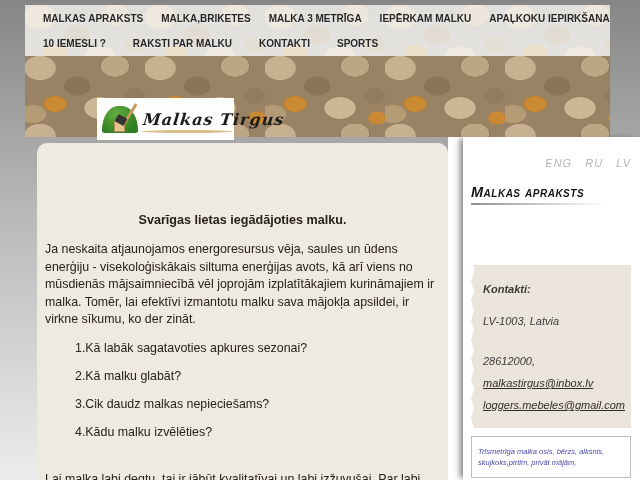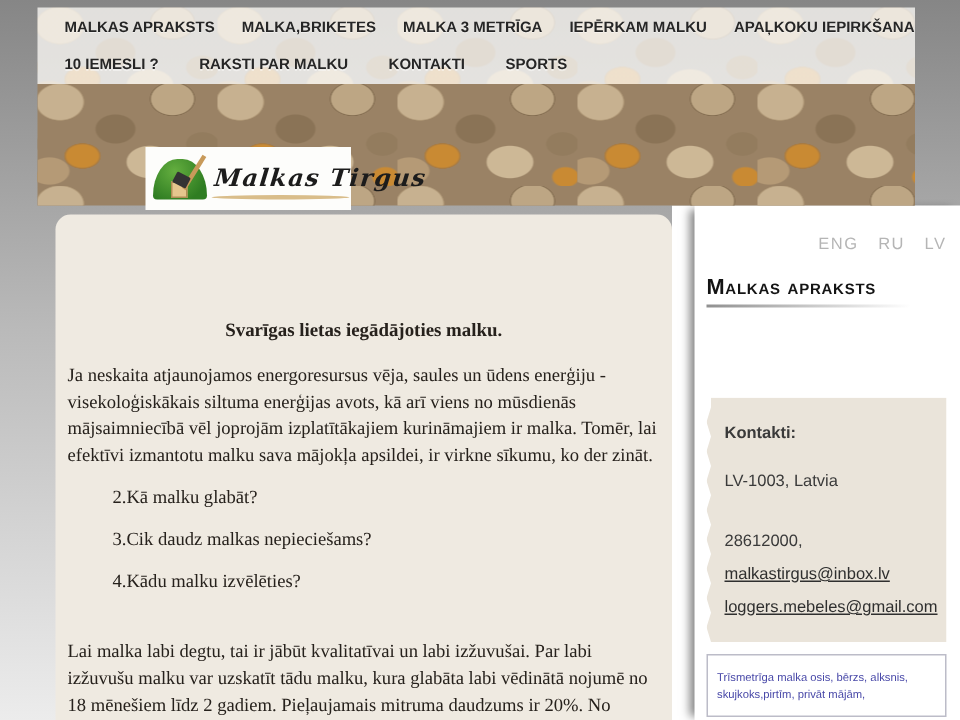--- a/index.html
+++ b/index.html
@@ -67,34 +67,34 @@
     color:#1c1c1c;letter-spacing:1px;transform:skewX(-6deg);display:inline-block;white-space:nowrap;
   }
   .logo-swoosh{position:absolute;left:-2px;bottom:-4px;width:92px;height:3px;background:#d9bd8a;border-radius:50%;}
 
   
   .contentrow{display:flex;height:343px;align-items:stretch;}
   .mainpanel{
     margin-left:12px;margin-top:6px;width:411px;box-sizing:border-box;
     background:#efeae1;border-radius:10px 10px 0 0;
     padding:70px 8px 0 8px;overflow:hidden;
-    font-family:Liberation Serif, serif;font-size:12.4px;color:#26211c;
+    font-family:Liberation Sans, sans-serif;font-size:12.4px;color:#26211c;
   }
   .article-title{text-align:center;font-weight:bold;font-size:12.6px;margin:0;}
   .article-p{margin:14px 0 0 0;line-height:17.6px;}
   .article-list{margin:6px 0 0 0;padding-left:30px;list-style:none;}
   .article-list li{margin-top:11px;line-height:17px;}
   .article-p2{margin-top:30px;}
 
   
   .rightwrap{width:162px;background:#ffffff;display:flex;}
   .sidegap{width:15px;flex:0 0 auto;}
   .sidebar{
     flex:1;box-shadow:-5px 0 6px -2px rgba(0,0,0,.5);
-    padding:0 10px 0 8px;box-sizing:border-box;background:#fff;
+    padding:0 10px 0 8px;box-sizing:border-box;background:#fff;font-style:italic;
   }
   .lang-row{text-align:right;padding-top:20px;color:#b5b5b5;font-size:11px;letter-spacing:1px;}
   .lang-item{margin-left:9px;cursor:pointer;}
   .side-heading{
     margin-top:15px;font-variant:small-caps;font-weight:bold;font-size:14.5px;
     color:#141414;letter-spacing:.5px;
   }
   .heading-rule{height:2px;margin-top:3px;background:linear-gradient(to right,#909090,rgba(200,200,200,0) 85%);}
 
   .contactbox{
@@ -147,20 +147,21 @@
       </span>
     </div>
   </div>
 
   <div class="contentrow">
 
     <div class="mainpanel">
       <p class="article-title">Svarīgas lietas iegādājoties malku.</p>
       <p class="article-p">Ja neskaita atjaunojamos energoresursus vēja, saules un ūdens enerģiju - visekoloģiskākais siltuma enerģijas avots, kā arī viens no mūsdienās mājsaimniecībā vēl joprojām izplatītākajiem kurināmajiem ir malka. Tomēr, lai efektīvi izmantotu malku sava mājokļa apsildei, ir virkne sīkumu, ko der zināt.</p>
       <ul class="article-list">
+        <li>1.Kā labāk sagatavoties apkures sezonai?</li>
         <li>2.Kā malku glabāt?</li>
         <li>3.Cik daudz malkas nepieciešams?</li>
         <li>4.Kādu malku izvēlēties?</li>
       </ul>
       <p class="article-p article-p2">Lai malka labi degtu, tai ir jābūt kvalitatīvai un labi izžuvušai. Par labi izžuvušu malku var uzskatīt tādu malku, kura glabāta labi vēdinātā nojumē no 18 mēnešiem līdz 2 gadiem. Pieļaujamais mitruma daudzums ir 20%. No Latvijā izplatītākajām koku sugām vislielākā siltumatdeve ir ozolam</p>
     </div>
 
     <div class="rightwrap">
       <div class="sidegap"></div>
       <div class="sidebar">

